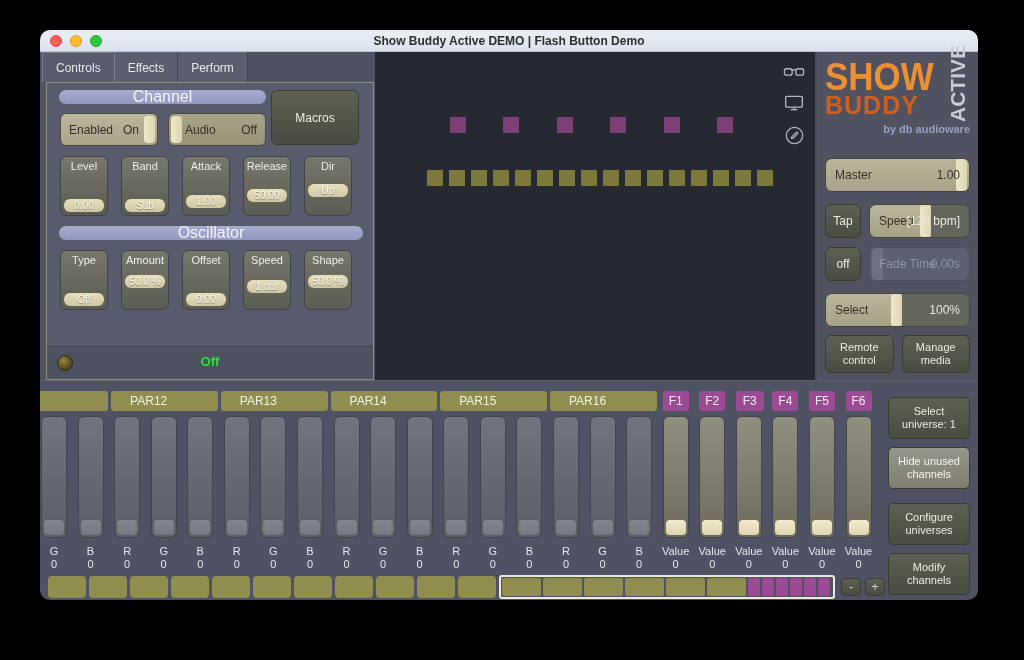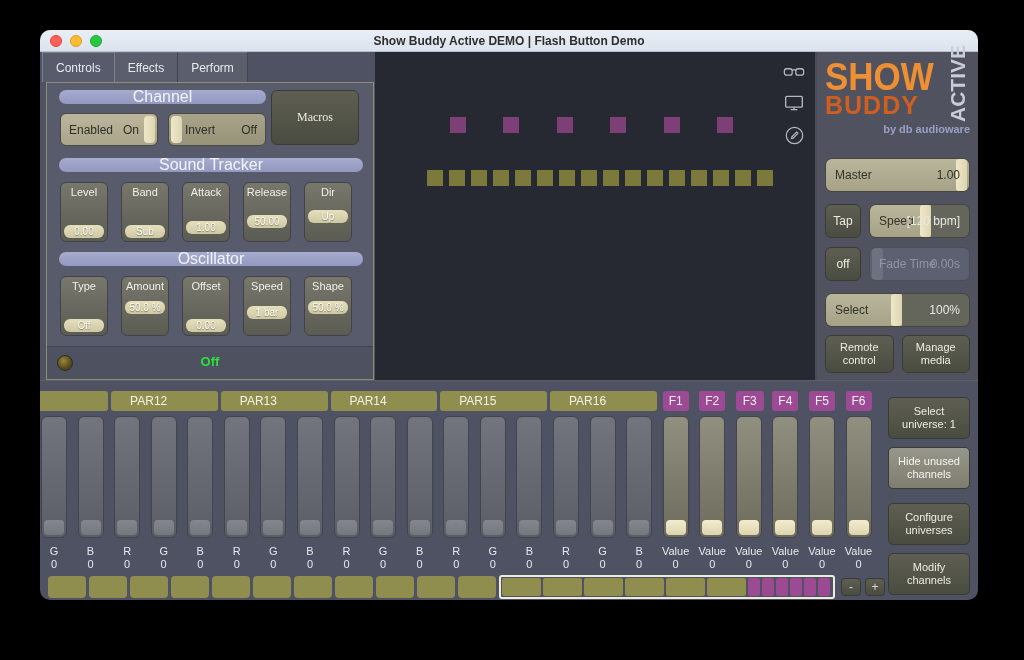--- a/index.html
+++ b/index.html
@@ -18,21 +18,21 @@
   .top{position:absolute;left:0;top:0;right:0;height:328px;}
   
   .left-panel{position:absolute;left:0;top:0;width:335px;height:328px;}
   .tabbar{position:absolute;left:2px;top:0;height:30px;display:flex;}
   .tab{padding:0 13px;height:30px;line-height:30px;font-size:12px;color:#e9e9ec;background:#5a5e6d;border-right:1px solid #41444f;border-top:1px solid #6c7080;}
   .tab.active{background:#575b6c;border:1px solid #7c808e;border-bottom:none;z-index:3;}
   .panel{position:absolute;left:6px;top:30px;width:328px;height:298px;background:#575b6c;border:1px solid #8e8e76;}
   .sec-header{height:14px;border-radius:7px;background:linear-gradient(#a6acce,#9298c0);color:#f4f4f8;font-size:16px;line-height:14px;text-align:center;margin-left:12px;}
   .hdr-channel{width:207px;margin-top:7px;}
   .hdr-wide{width:304px;}
-  .macros-btn{position:absolute;right:14px;top:7px;width:88px;height:55px;border-radius:6px;background:linear-gradient(#5e5f52,#4b4c41);border:1px solid #3a3b33;color:#ececе6;color:#ececе6;color:#ececE6;display:flex;align-items:center;justify-content:center;font-size:12px;color:#ececdf;font-family:Liberation Serif, serif;}
+  .macros-btn{position:absolute;right:14px;top:7px;width:88px;height:55px;border-radius:6px;background:linear-gradient(#5e5f52,#4b4c41);border:1px solid #3a3b33;color:#ececе6;color:#ececе6;color:#ececE6;display:flex;align-items:center;justify-content:center;font-size:12px;color:#ececdf;}
   .tog-row{display:flex;gap:10px;margin:9px 0 0 13px;}
   .toggle{position:relative;width:98px;height:33px;border-radius:6px;border:1px solid #4a4a40;}
   .toggle.light{background:linear-gradient(#bcb79c,#a9a58a);}
   .toggle.dim{background:linear-gradient(#a8a48a,#979378);}
   .t-handle{position:absolute;top:2px;bottom:2px;width:11px;border-radius:4px;background:linear-gradient(90deg,#efe8c8,#ddd5b2);}
   .t-handle.right{right:2px;} .t-handle.left{left:2px;}
   .t-lab{position:absolute;top:50%;transform:translateY(-50%);font-size:12px;color:#30302a;}
   .t-lab.l8{left:8px;} .t-lab.l16{left:16px;} .t-lab.r18{right:18px;} .t-lab.r8{right:8px;}
   .knob-row{display:flex;gap:13px;margin:10px 0 0 13px;}
   .knob{position:relative;width:48px;height:60px;border-radius:6px;background:linear-gradient(#77776c,#5a5b52);border:1px solid #41424a;}
@@ -126,25 +126,24 @@
             <div class="sec-header hdr-channel">Channel</div>
             <div class="macros-btn">Macros</div>
             <div class="tog-row">
               <div class="toggle light">
                 <span class="t-handle right"></span>
                 <span class="t-lab l8">Enabled</span>
                 <span class="t-lab r18">On</span>
               </div>
               <div class="toggle dim">
                 <span class="t-handle left"></span>
-                <span class="t-lab l16">Invert</span>
+                <span class="t-lab l16">Audio</span>
                 <span class="t-lab r8">Off</span>
               </div>
             </div>
-            <div class="sec-header hdr-wide st-margin">Sound Tracker</div>
             <div class="knob-row" id="st-knobs">
                 <div class="knob">
                   <div class="k-lab">Level</div>
                   <div class="k-pill" style="bottom: 3px;">0.00</div>
                 </div>
                 <div class="knob">
                   <div class="k-lab">Band</div>
                   <div class="k-pill" style="bottom: 3px;">Sub</div>
                 </div>
                 <div class="knob">

